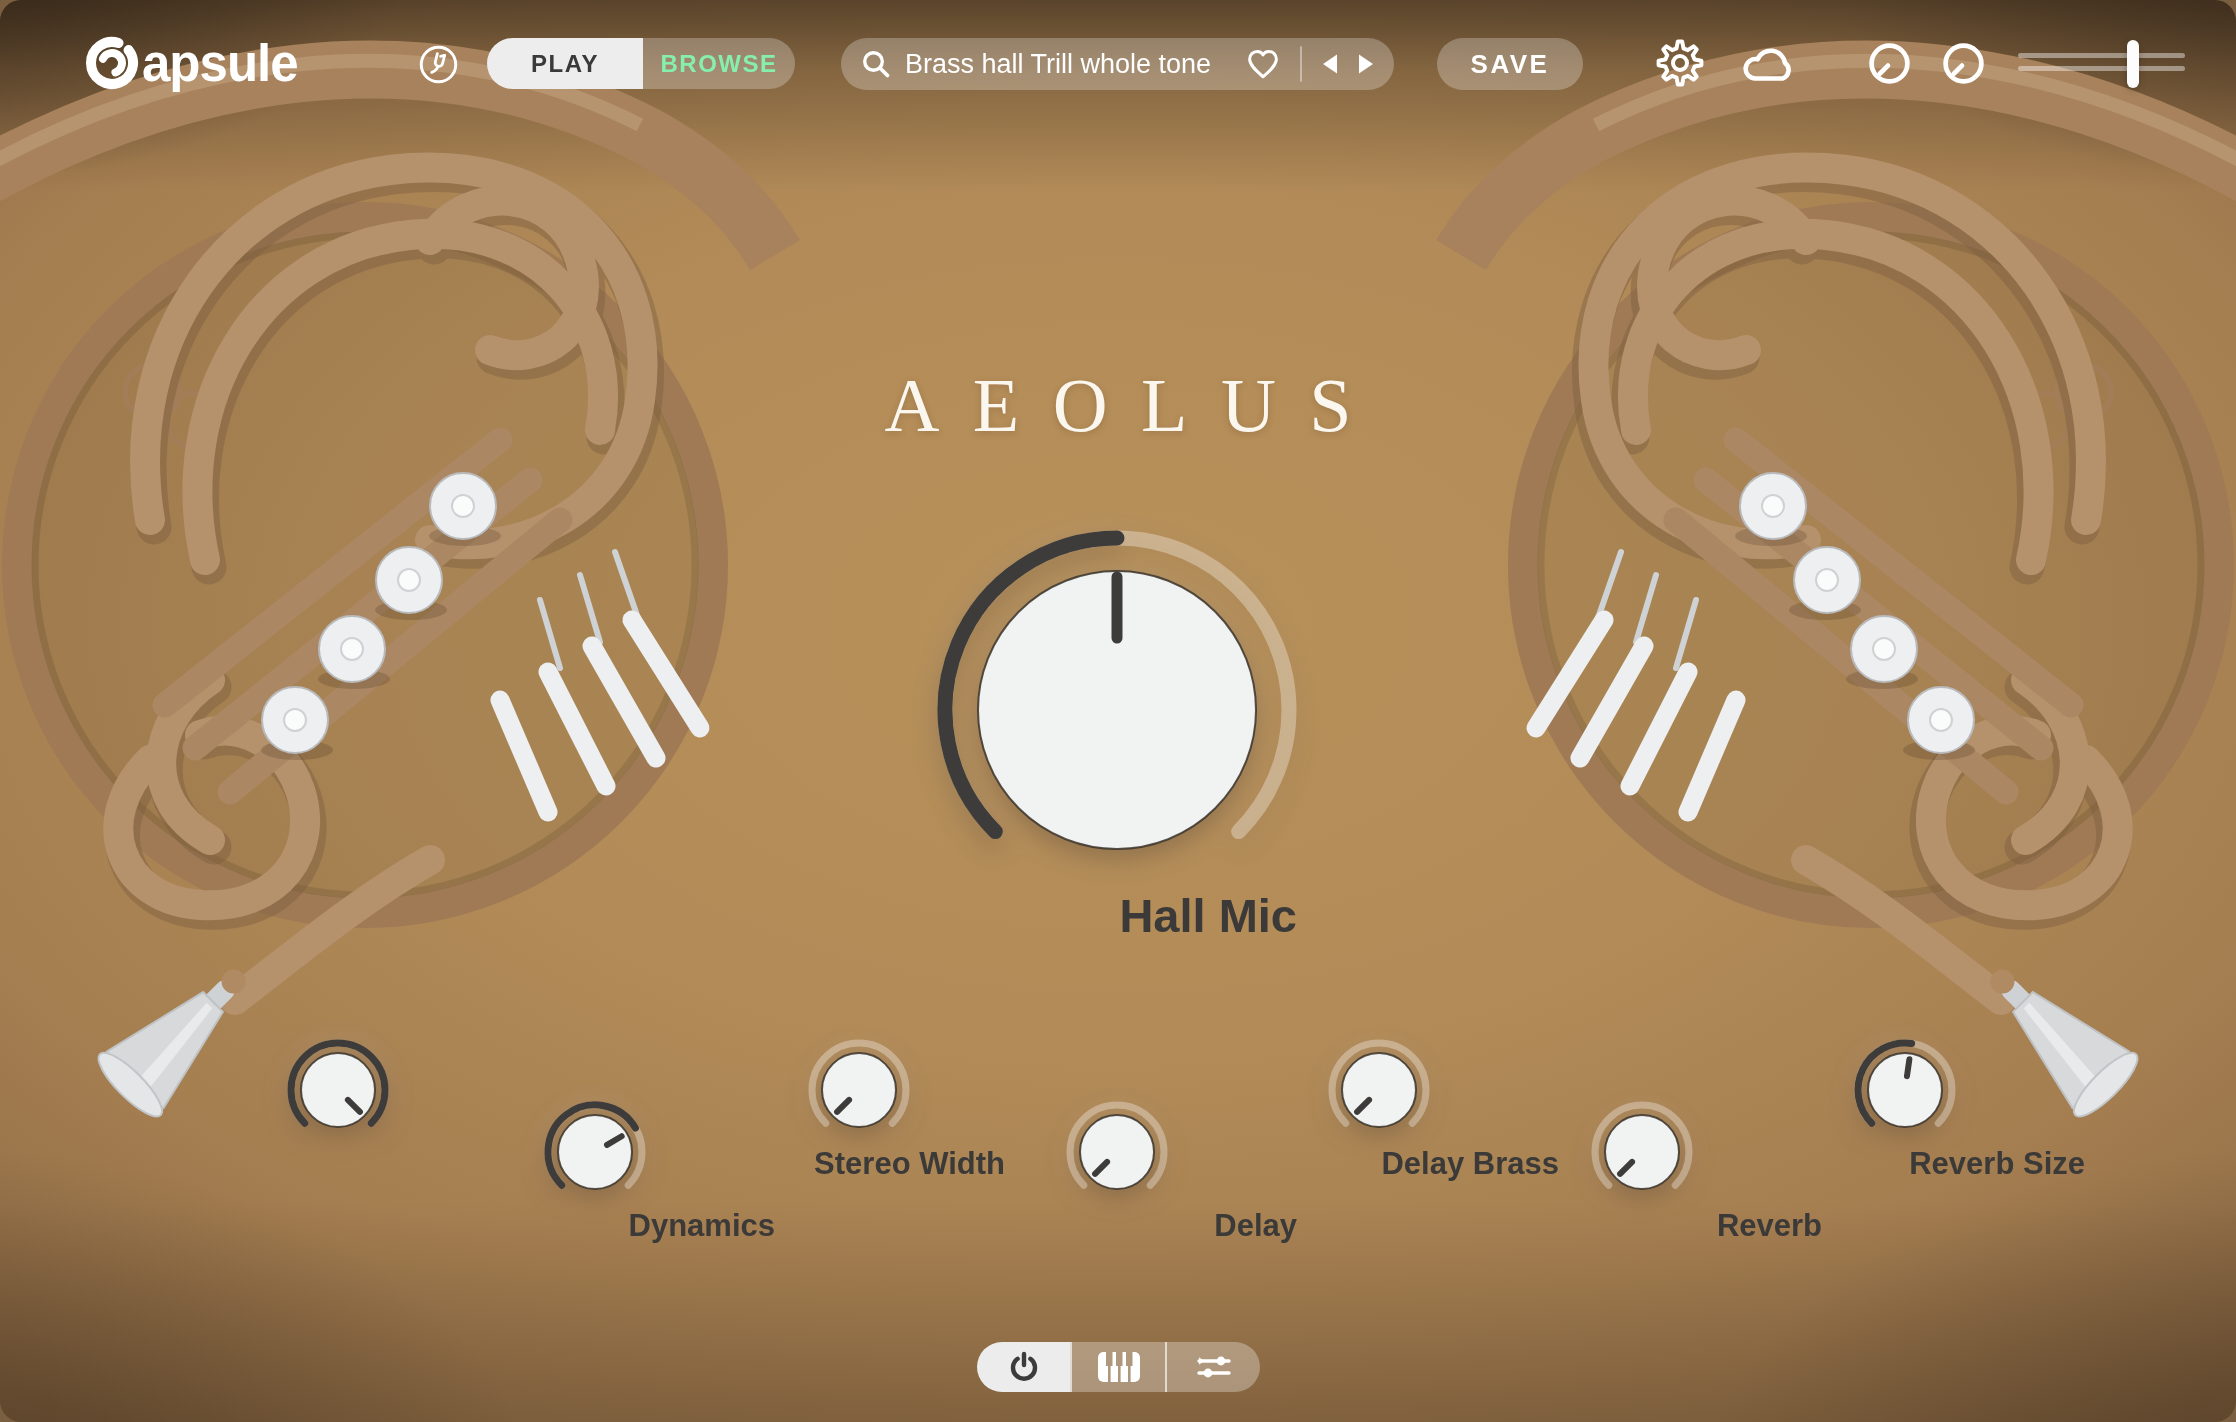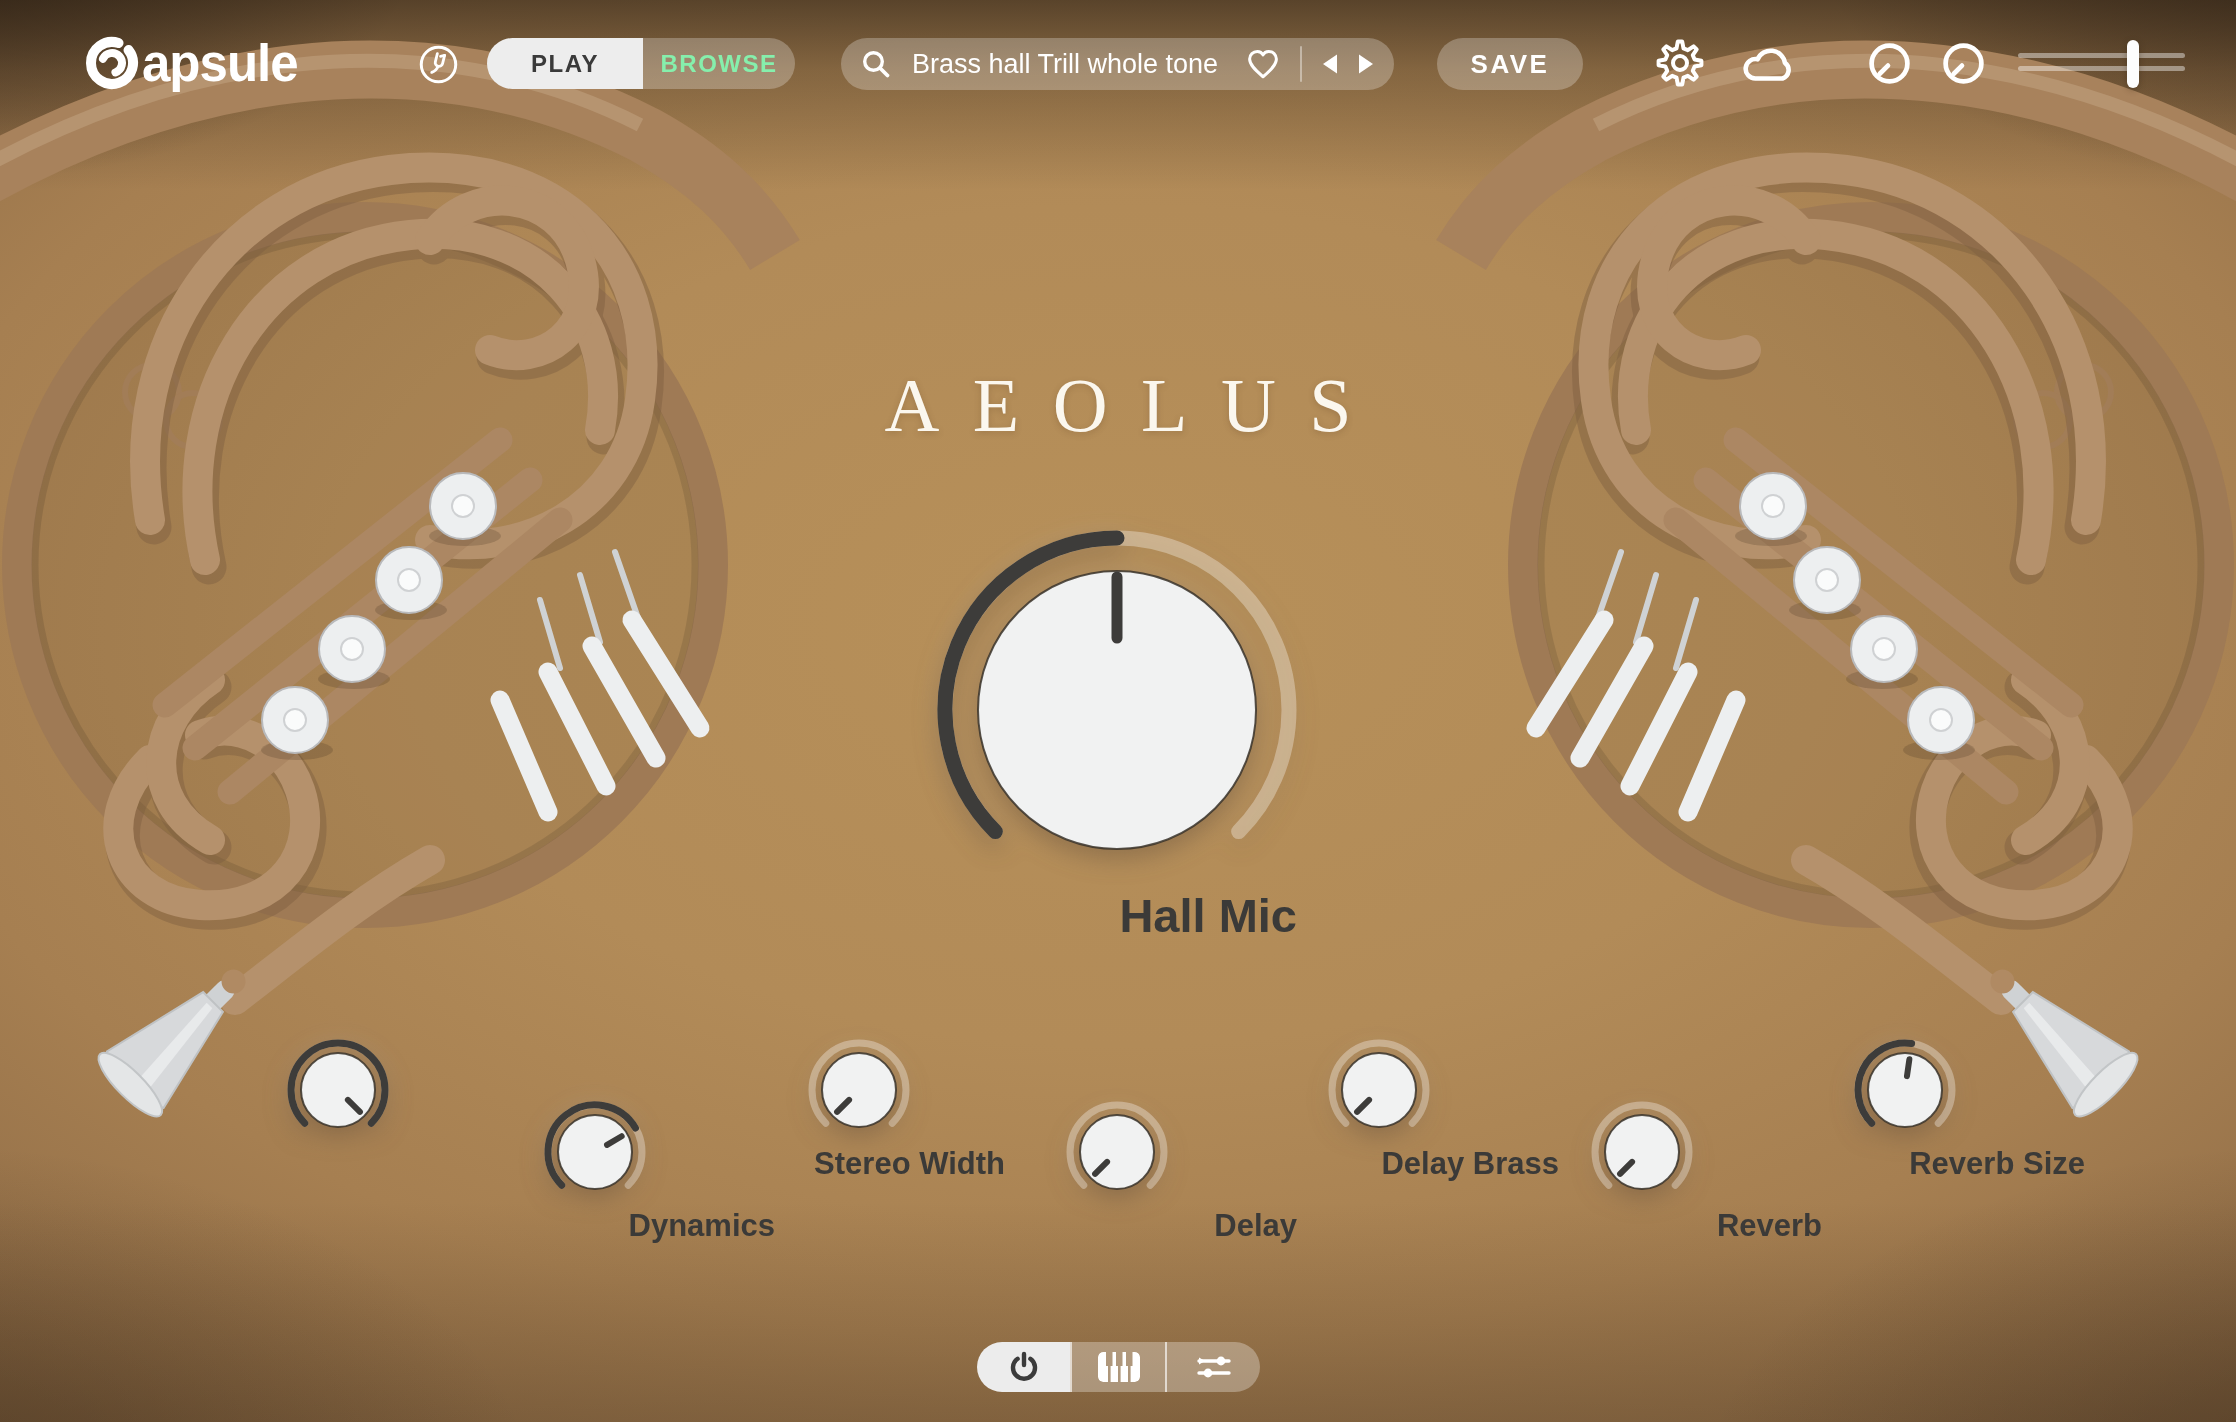--- a/index.html
+++ b/index.html
@@ -1,18 +1,19 @@
 <!DOCTYPE html>
 <html><head>
 <meta charset="utf-8">
 <style>
   html,body{margin:0;padding:0;background:#7a5f41;}
   #app{
     position:relative;width:2236px;height:1422px;overflow:hidden;
     font-family:"Liberation Sans","DejaVu Sans",sans-serif;
+    border-radius:21px;
     -webkit-font-smoothing:antialiased;
   }
   
   #bg{
     position:absolute;inset:0;
     background:
       linear-gradient(180deg, rgba(40,29,18,0.62) 0%, rgba(40,29,18,0.30) 70px, rgba(40,29,18,0.0) 190px),
       radial-gradient(640px 330px at -2% -4%, rgba(22,15,9,0.66), rgba(22,15,9,0) 72%),
       radial-gradient(640px 330px at 102% -4%, rgba(30,21,12,0.55), rgba(30,21,12,0) 72%),
       radial-gradient(900px 520px at -4% 106%, rgba(45,32,18,0.42), rgba(45,32,18,0) 70%),
@@ -30,21 +31,21 @@
   #logo{position:absolute;left:84px;top:34px;display:flex;align-items:center;height:58px;}
   #logo .word{color:#fff;font-size:51px;font-weight:bold;letter-spacing:-1px;margin-left:2px;}
   #tuner-btn{position:absolute;left:418px;top:44px;width:41px;height:41px;}
   #seg-playbrowse{position:absolute;left:487px;top:38px;height:51px;border-radius:26px;overflow:hidden;display:flex;}
   .seg{display:flex;align-items:center;justify-content:center;font-size:24px;letter-spacing:1.5px;}
   .seg.active{background:#ededed;color:#3a3a3a;font-weight:bold;}
   .seg.idle{background:rgba(255,255,255,0.26);color:#86efac;font-weight:bold;}
   #seg-play{width:156px;}
   #seg-browse{width:152px;}
   #search-pill{left:841px;width:553px;padding:0 20px;}
-  #search-pill .query{color:#fff;font-size:27px;margin-left:21px;white-space:nowrap;}
+  #search-pill .query{color:#fff;font-size:27px;margin-left:14px;white-space:nowrap;}
   .vdivider{width:2px;height:36px;background:rgba(255,255,255,0.40);border-radius:1px;}
   #save-btn{left:1437px;width:146px;justify-content:center;color:#fff;font-size:26px;font-weight:bold;letter-spacing:2.5px;cursor:default;}
   .topicon{position:absolute;top:38px;}
   #volume{position:absolute;left:2018px;top:38px;width:167px;height:52px;}
   #volume .track{position:absolute;left:0;width:167px;height:5px;border-radius:3px;background:rgba(255,255,255,0.42);}
   #volume .thumb{position:absolute;top:2px;width:12px;height:48px;border-radius:6px;background:#fdfdfd;box-shadow:0 2px 6px rgba(50,35,18,0.35);}
   
   #title{
     position:absolute;left:0;right:0;top:346px;text-align:center;
     font-family:"Liberation Serif","DejaVu Serif",serif;

